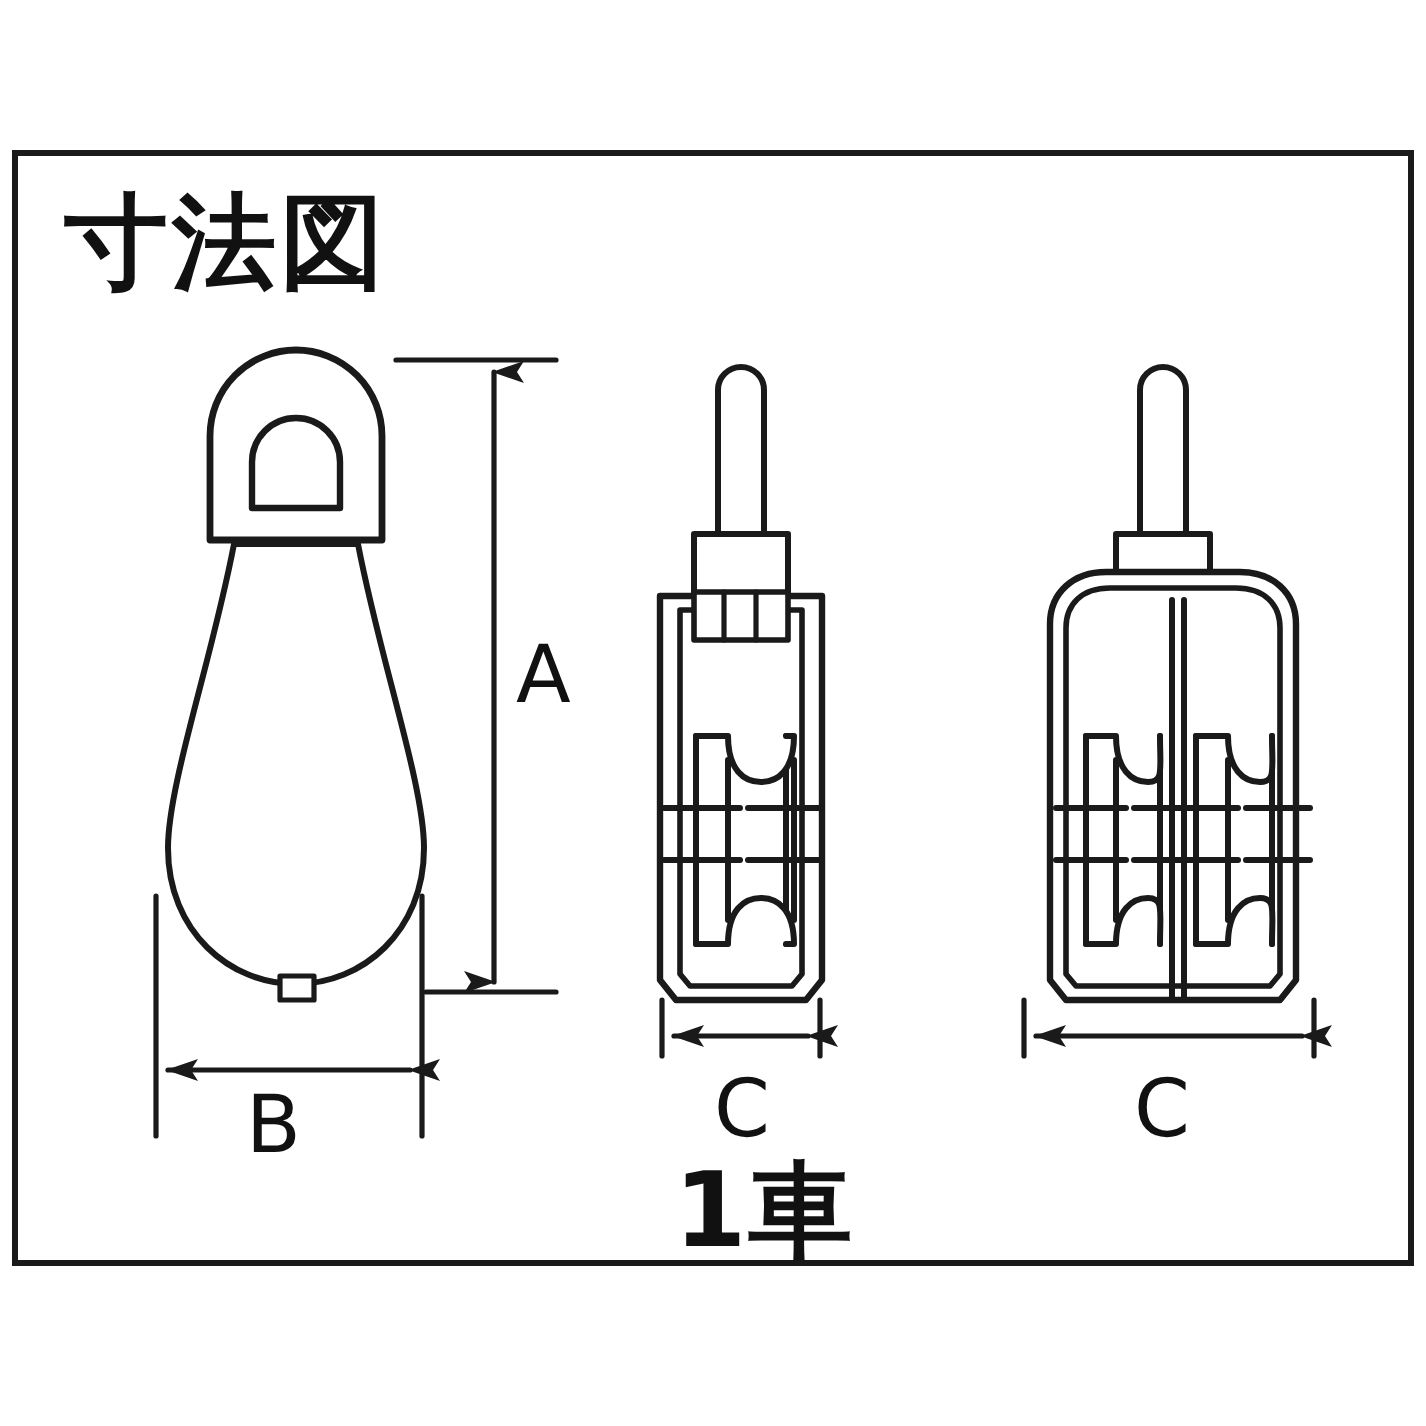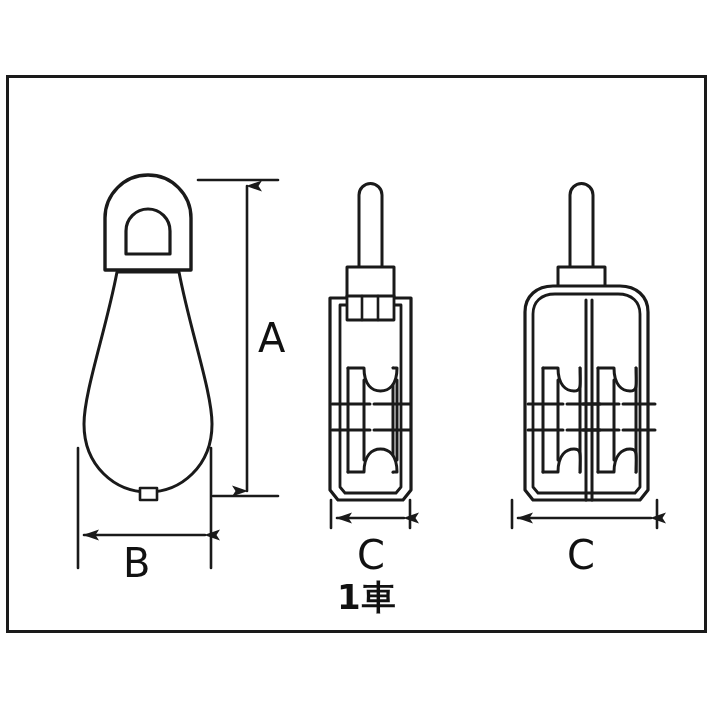--- a/index.html
+++ b/index.html
@@ -50,40 +50,41 @@
   .dimlabel {
     position: absolute;
     font-size: 40px;
     font-weight: 400;
     color: #111111;
     line-height: 1;
     white-space: nowrap;
   }
   .cnt-label {
     position: absolute;
-    font-size: 34px;
+    font-size: 52px;
     font-weight: 700;
     color: #111111;
     line-height: 1;
     white-space: nowrap;
   }
   #label-A { left: 258px; top: 318px; }
   #label-B { left: 123px; top: 543px; }
   #label-C1 { left: 357px; top: 535px; }
   #label-C2 { left: 567px; top: 535px; }
   #label-cnt1 { left: 337px; top: 580px; letter-spacing: 1px; }
   #label-cnt2 { left: 548px; top: 580px; letter-spacing: 1px; }
 </style>
 </head>
 <body>
 
 <div id="canvas">
 
   <div id="diagram-frame"></div>
 
+  <div class="ttl">寸法図</div>
 
   <svg class="art" viewBox="0 0 713 713" xmlns="http://www.w3.org/2000/svg">
     <defs>
       <marker id="arrUp" markerWidth="14" markerHeight="16" refX="7" refY="1" orient="auto-start-reverse" markerUnits="userSpaceOnUse">
         <path d="M7,0 L12.5,16 L7,12.5 L1.5,16 Z" fill="#1a1a1a"></path>
       </marker>
       <marker id="arrL" markerWidth="16" markerHeight="14" refX="1" refY="7" orient="auto" markerUnits="userSpaceOnUse">
         <path d="M0,7 L16,1.5 L12.5,7 L16,12.5 Z" fill="#1a1a1a"></path>
       </marker>
     </defs>

